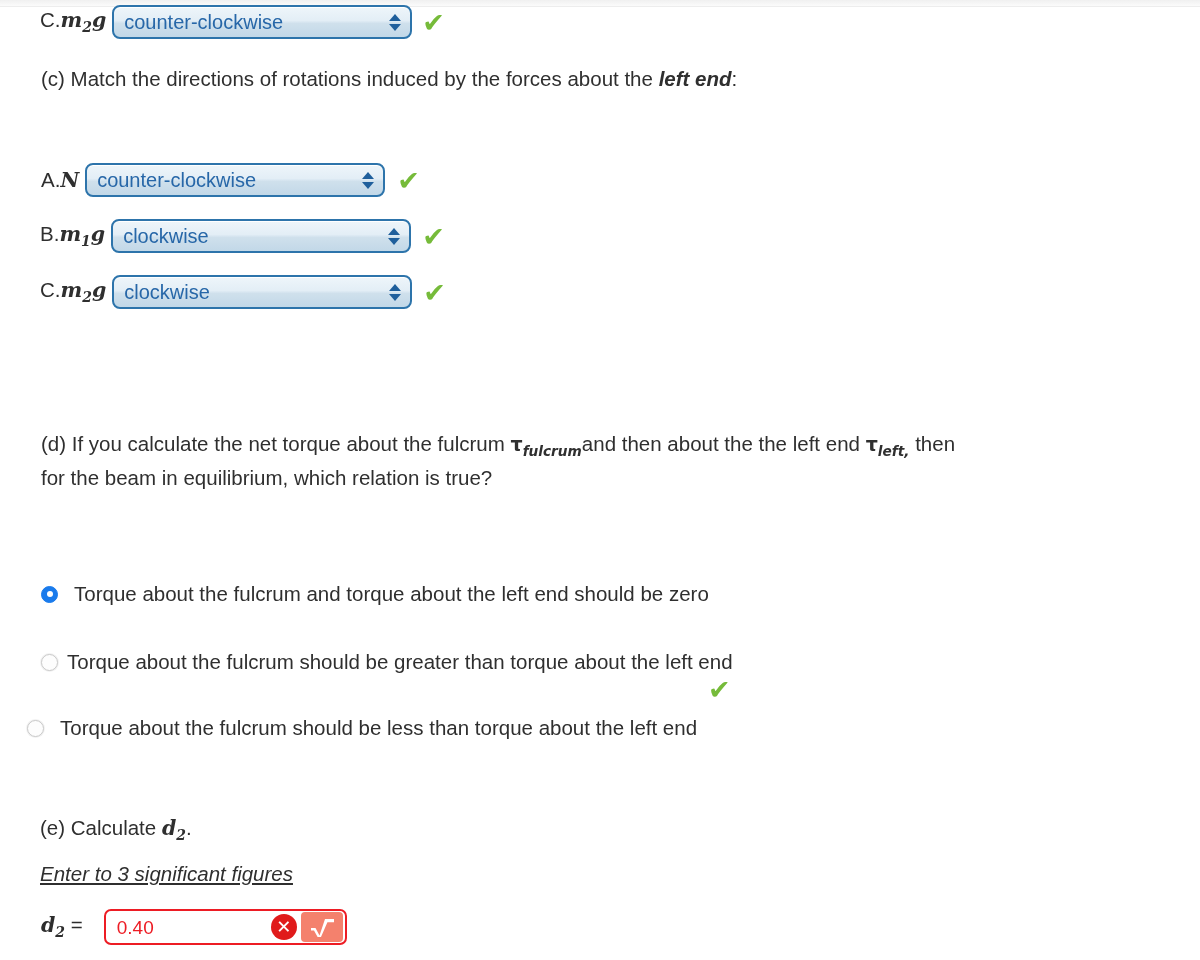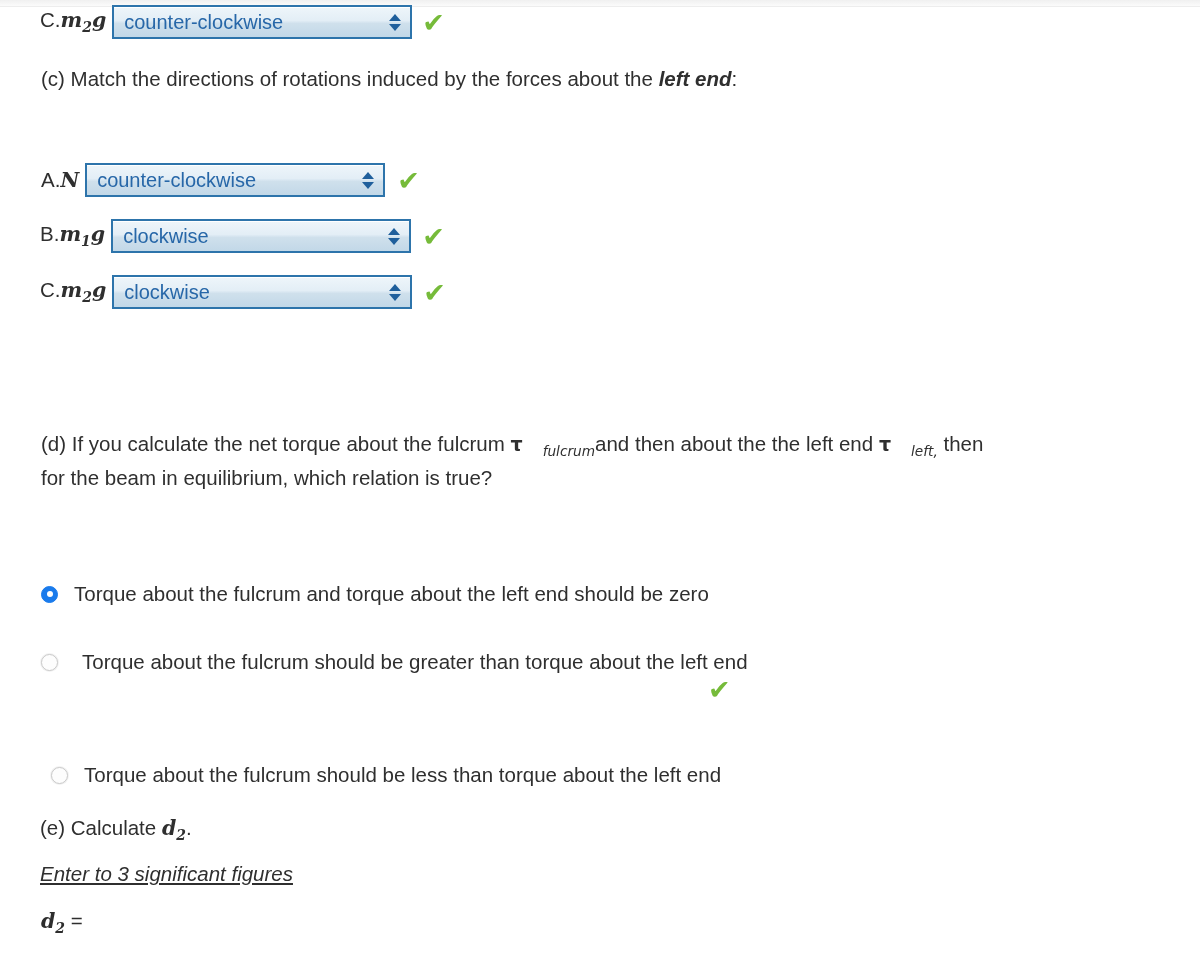--- a/index.html
+++ b/index.html
@@ -49,23 +49,22 @@
     font-style: italic;
     font-weight: bold;
   }
   .tau {
     font-family: "DejaVu Sans", sans-serif;
     font-weight: bold;
     font-size: 19px;
   }
   .tau sub {
     font-style: italic;
-    font-weight: normal;
+    font-weight: bold;
     font-size: 0.72em;
-    margin-left: 20px;
   }
 
   
   .match-row {
     position: absolute;
     display: flex;
     align-items: center;
     height: 38px;
   }
   .match-label {
@@ -75,21 +74,21 @@
     margin-right: 6px;
   }
   .match-label .var { }
 
   
   .dd {
     position: relative;
     height: 34px;
     box-sizing: border-box;
     border: 2px solid #2d74ab;
-    border-radius: 0;
+    border-radius: 8px;
     background: linear-gradient(to bottom, #eef5fa 0%, #e3eef6 45%, #cfe0ec 55%, #c2d8e8 100%);
     box-shadow: inset 0 1px 0 #ffffff;
     display: flex;
     align-items: center;
     padding: 0 30px 0 10px;
     cursor: pointer;
   }
   .dd-text {
     font-size: 20px;
     color: #2767a8;
@@ -301,31 +300,40 @@
 </div>
 <div class="qtext abs" style="left:41px; top:461px;">for the beam in equilibrium, which relation is true?</div>
 
 <div class="radio-row" style="left:41px; top:582px;">
   <span class="radio sel"></span>
   <span class="radio-label">Torque about the fulcrum and torque about the left end should be zero</span>
 </div>
 
 <div class="radio-row" style="left:41px; top:650px;">
   <span class="radio"></span>
-  <span class="radio-label" style="margin-left:24px;">Torque about the fulcrum should be greater than torque about the left end</span>
+  <span class="radio-label" style="margin-left:9px;">Torque about the fulcrum should be greater than torque about the left end</span>
 </div>
 
 <span class="check abs" style="left:708px; top:676px;">✔</span>
 
-<div class="radio-row" style="left:51px; top:716px;margin-top:47px;">
+<div class="radio-row" style="left:27px; top:716px;">
   <span class="radio"></span>
   <span class="radio-label">Torque about the fulcrum should be less than torque about the left end</span>
 </div>
 
 <div class="qtext abs" style="left:40px; top:811px;">
   <span>(e) Calculate </span><span class="var"><span>d</span><sub>2</sub></span><span>.</span>
 </div>
 
 <div class="italic-note abs" style="left:40px; top:862px;text-decoration:underline;">Enter to 3 significant figures</div>
 
 <div class="ans-wrap" style="left:41px; top:909px;">
   <span class="ans-eq"><span class="var"><span>d</span><sub>2</sub></span> <span>=</span></span>
+  <div class="ans-box">
+    <span class="ans-val">0.40</span>
+    <span class="x-badge">✕</span>
+    <span class="sqrt-btn">
+      <svg width="26" height="22" viewBox="0 0 26 22" aria-hidden="true">
+        <path d="M2 12 L6.5 12 L10.5 19.5 L16 3 L25 3 L25 6.2 L18.4 6.2 L12 21 L8.6 21 L5 14.6 L2 14.6 Z" fill="#ffffff"></path>
+      </svg>
+    </span>
+  </div>
 </div>
 
 </body></html>

